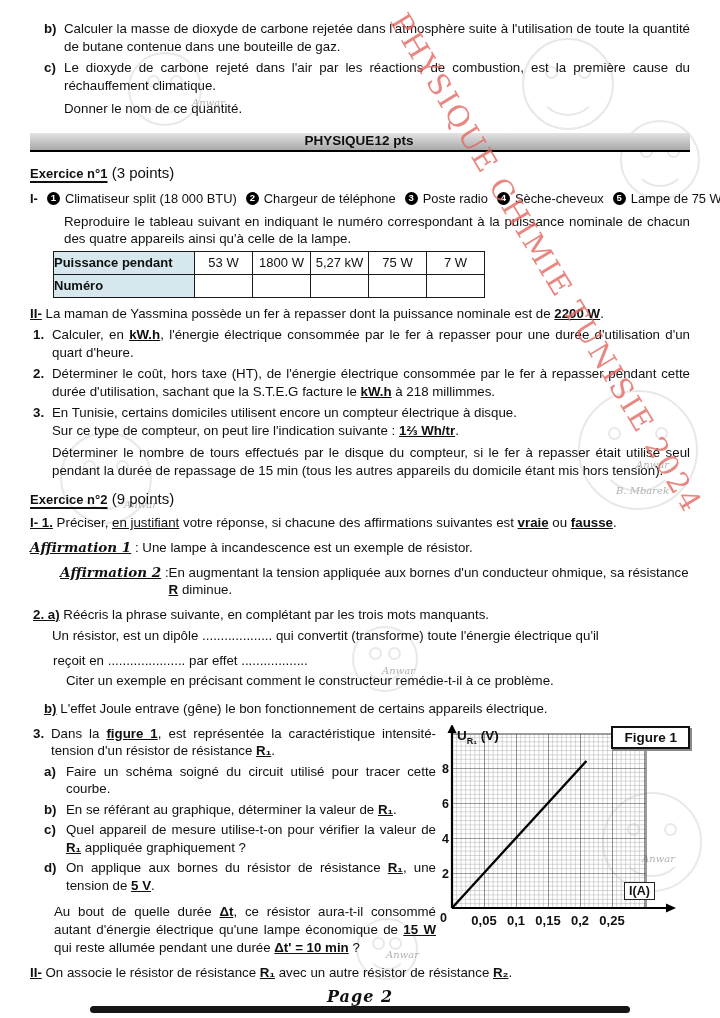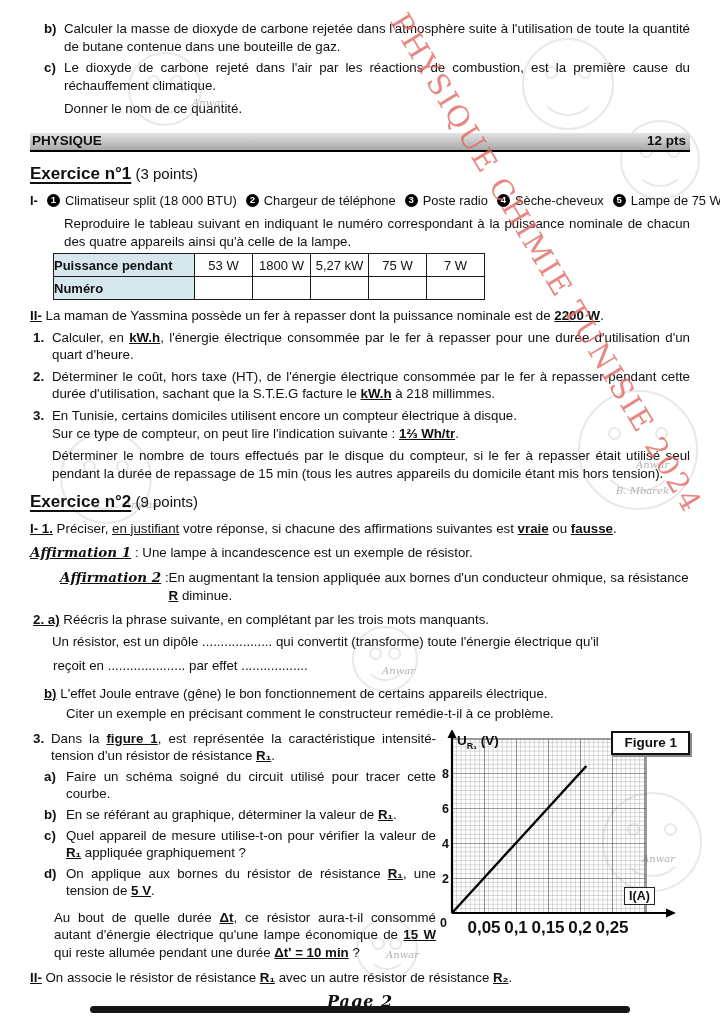--- a/index.html
+++ b/index.html
@@ -5,27 +5,27 @@
   html,body{margin:0;padding:0;background:#fff;}
   .page{position:relative;width:720px;height:1018px;background:#ffffff;overflow:hidden;
         font-family:"Liberation Sans",sans-serif;font-size:13.3px;line-height:1.32;color:#101010;}
   .content{position:absolute;left:30px;top:20px;width:660px;}
   .just{text-align:justify;}
   .row{display:flex;}
   .lbl{font-weight:bold;flex:0 0 22px;}
   .txt{flex:1;}
   b{font-weight:bold;text-decoration:underline;}
   
-  .secbar{display:flex;justify-content:space-between;align-items:center;height:17px;
+  .secbar{display:flex;justify-content:center;align-items:center;height:17px;
           margin-top:15px;padding:0 4px 0 2px;
           background:linear-gradient(#e3e3e3,#a9a9a9);border-bottom:2.4px solid #000;}
   .secbar span{font-weight:bold;font-size:13.5px;}
   
   .exh{margin-top:11px;font-size:15px;}
-  .exh .t{font-size:17px;font-weight:bold;text-decoration:underline;text-underline-offset:3px;text-decoration-thickness:1.8px;}
+  .exh .t{font-size:13px;font-weight:bold;text-decoration:underline;text-underline-offset:3px;text-decoration-thickness:1.8px;}
   
   .applist{display:flex;align-items:center;gap:9px;margin-top:7px;white-space:nowrap;font-size:12.9px;}
   .applist .roman{font-weight:bold;}
   .cnum{display:inline-flex;width:13px;height:13px;border-radius:50%;background:#000;color:#fff;
         font-size:9.5px;font-weight:bold;align-items:center;justify-content:center;flex:0 0 13px;}
   .appitem{display:inline-flex;align-items:center;gap:5px;}
   
   table.ptab{border-collapse:collapse;margin:3px 0 0 23px;}
   table.ptab td{border:1.3px solid #1a1a1a;height:22px;font-size:13px;padding:0;}
   td.thead{background:#d6e7ee;font-weight:bold;width:140px;padding-left:6px;}
@@ -47,21 +47,21 @@
   
   .fig{position:relative;flex:0 0 250px;width:250px;height:212px;z-index:1;}
   .fig svg{position:absolute;left:0;top:0;}
   .fig .ylab{position:absolute;left:17px;top:2px;font-weight:bold;font-size:13.5px;background:transparent;}
   .fig .ylab sub{font-size:9px;}
   .fig .caption{position:absolute;right:0;top:1px;border:2px solid #111;background:#fff;
                 font-weight:bold;font-size:13.5px;padding:1px 11px;box-shadow:2px 2px 0 #8a8a8a;}
   .fig .xlab{position:absolute;left:184px;top:157px;border:1.3px solid #222;background:#fff;
              font-weight:bold;font-size:12.5px;padding:0 4px;}
   .yt{position:absolute;left:-3px;width:12px;text-align:right;font-weight:bold;font-size:12.5px;}
-  .xt{position:absolute;top:187px;transform:translateX(-50%);font-weight:bold;font-size:17px;}
+  .xt{position:absolute;top:187px;transform:translateX(-50%);font-weight:bold;font-size:13px;}
   .origin0{position:absolute;left:0px;top:185px;font-weight:bold;font-size:12.5px;}
   
   .pagenum{margin-top:4px;text-align:center;font-family:"DejaVu Serif",serif;
            font-style:italic;font-weight:bold;font-size:16px;letter-spacing:1px;}
   .homebar{position:absolute;left:90px;top:1006px;width:540px;height:7px;border-radius:4px;background:#161616;}
   
   .wm{position:absolute;left:414px;top:6px;transform:rotate(59deg);transform-origin:0 0;
       font-family:"DejaVu Serif",serif;font-size:29px;letter-spacing:2px;white-space:nowrap;
       color:#e2655e;opacity:.78;z-index:5;pointer-events:none;}
   
@@ -223,25 +223,25 @@
       <b>2. a)</b>
       <span>Réécris la phrase suivante, en complétant par les trois mots manquants.</span>
     </div>
     <div class="just" style="margin-left:22px;margin-top:4px;">
       <span>Un résistor, est un dipôle </span><span>...................</span><span> qui convertit (transforme) toute l'énergie électrique qu'il</span>
     </div>
     <div style="margin-left:23px;margin-top:7px;">
       <span>reçoit en </span><span>.....................</span><span> par effet </span><span>..................</span>
     </div>
 
+    <div style="margin-left:36px;margin-top:3px;">Citer un exemple en précisant comment le constructeur remédie-t-il à ce problème.</div>
     <div style="margin-left:14px;margin-top:10px;">
       <b>b)</b>
       <span>L'effet Joule entrave (gêne) le bon fonctionnement de certains appareils électrique.</span>
     </div>
-    <div style="margin-left:36px;margin-top:3px;">Citer un exemple en précisant comment le constructeur remédie-t-il à ce problème.</div>
 
     <div class="cols">
       <div class="leftcol">
         <div class="q just" style="margin-top:0;">
           <span class="lbl" style="flex-basis:18px;">3.</span>
           <div class="txt"><span>Dans la </span><b>figure 1</b><span>, est représentée la caractéristique intensité-tension d'un résistor de résistance </span><b>R₁</b><span>.</span></div>
         </div>
         <div class="sub just">
           <span class="lbl">a)</span>
           <div class="txt">Faire un schéma soigné du circuit utilisé pour tracer cette courbe.</div>

